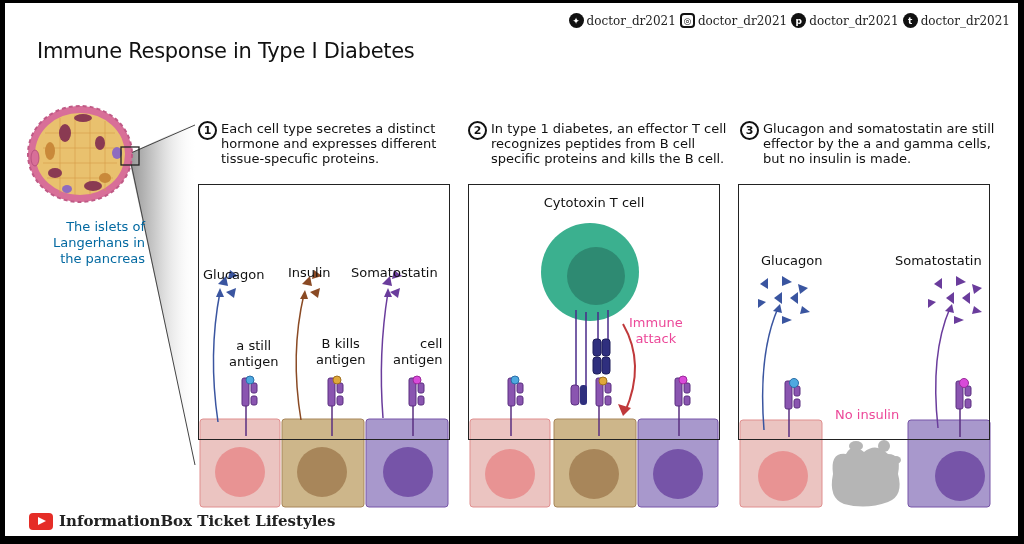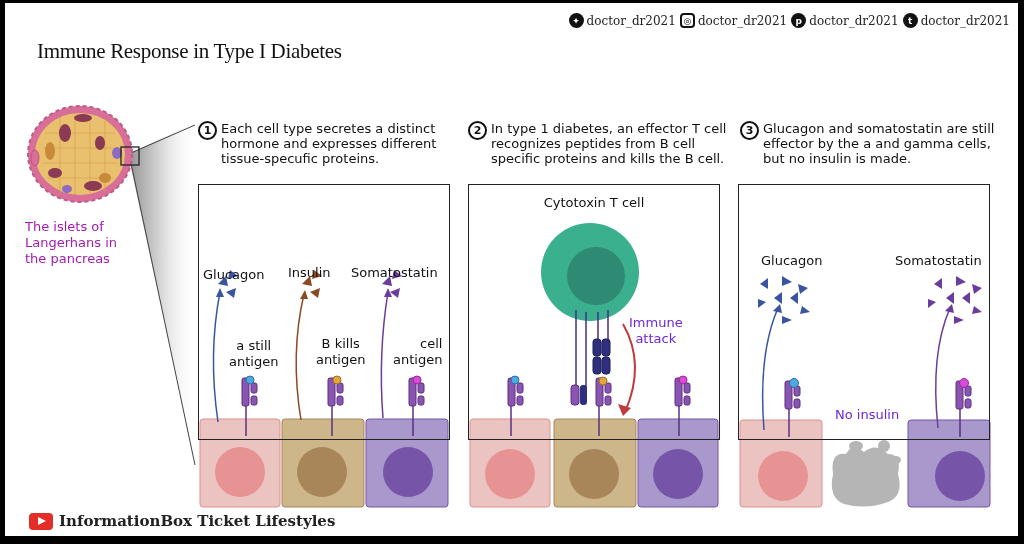--- a/index.html
+++ b/index.html
@@ -12,30 +12,30 @@
     position: absolute; left: 5px; top: 3px; width: 1013px; height: 533px;
     background: #fff; overflow: hidden;
     font-family: "DejaVu Sans", sans-serif;
   }
   .social-bar { position: absolute; right: 8px; top: 10px; display: flex; align-items: center; gap: 2px;
     font-family: "DejaVu Serif", serif; font-size: 12px; color: #222; }
   .social-item { display: flex; align-items: center; gap: 3px; margin-left: 2px; }
   .social-icon { width: 15px; height: 15px; border-radius: 50%; background: #111; color: #fff;
     font-size: 9px; font-weight: bold; display: flex; align-items: center; justify-content: center; font-family: "DejaVu Sans", sans-serif; }
   .social-icon.insta { background: #fff; border: 2px solid #111; border-radius: 4px; color: #111; }
-  .title { position: absolute; left: 32px; top: 36px; font-size: 21px; color: #111; letter-spacing: -0.3px; font-family: Liberation Serif, serif; }
-  .islet-label { position: absolute; left: 20px; top: 216px; width: 120px; text-align: left;
-    font-size: 13px; line-height: 16px; color: #a21caf; }
+  .title { position: absolute; left: 32px; top: 36px; font-size: 21px; color: #111; letter-spacing: -0.3px; }
+  .islet-label { position: absolute; left: 20px; top: 216px; width: 120px; text-align: right;
+    font-size: 13px; line-height: 16px; color: #0369a1; }
   .step { position: absolute; display: flex; gap: 4px; font-size: 13px; line-height: 15px; color: #111; }
   .step-num { width: 19px; height: 19px; border: 2px solid #111; border-radius: 50%; flex: 0 0 19px;
     display: flex; align-items: center; justify-content: center; font-weight: bold; font-size: 11px; }
   .step-text { width: 250px; }
   .panel { position: absolute; top: 181px; width: 252px; height: 256px; border: 1.5px solid #222; background: transparent; }
   .lbl { position: absolute; font-size: 13px; color: #111; text-align: center; line-height: 16px; }
-  .lbl.red { color: #6d28d9; }
+  .lbl.red { color: #ec4899; }
   .footer { position: absolute; left: 16px; top: 509px; display: flex; align-items: center; gap: 6px;
     font-family: "DejaVu Serif", serif; font-weight: bold; font-size: 15px; color: #222; padding-left: 8px; }
   .yt-icon { width: 24px; height: 17px; background: #e52d27; border-radius: 4px; position: relative; }
   .yt-icon::after { content: ""; position: absolute; left: 9px; top: 4px; border-left: 8px solid #fff;
     border-top: 4.5px solid transparent; border-bottom: 4.5px solid transparent; }
   svg.art { position: absolute; left: 0; top: 0; }
 </style>
 </head>
 <body>
 

